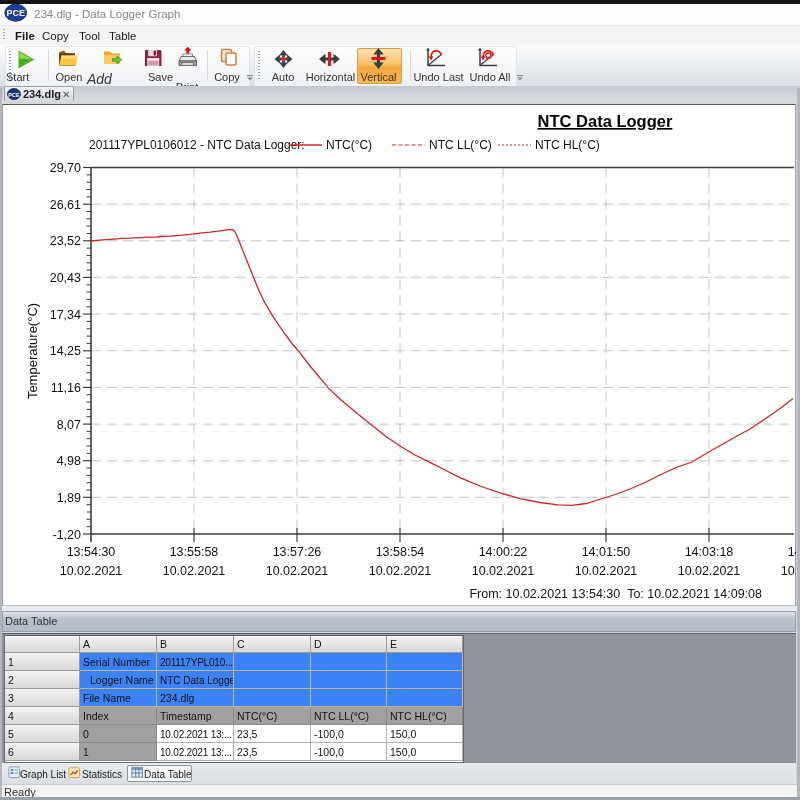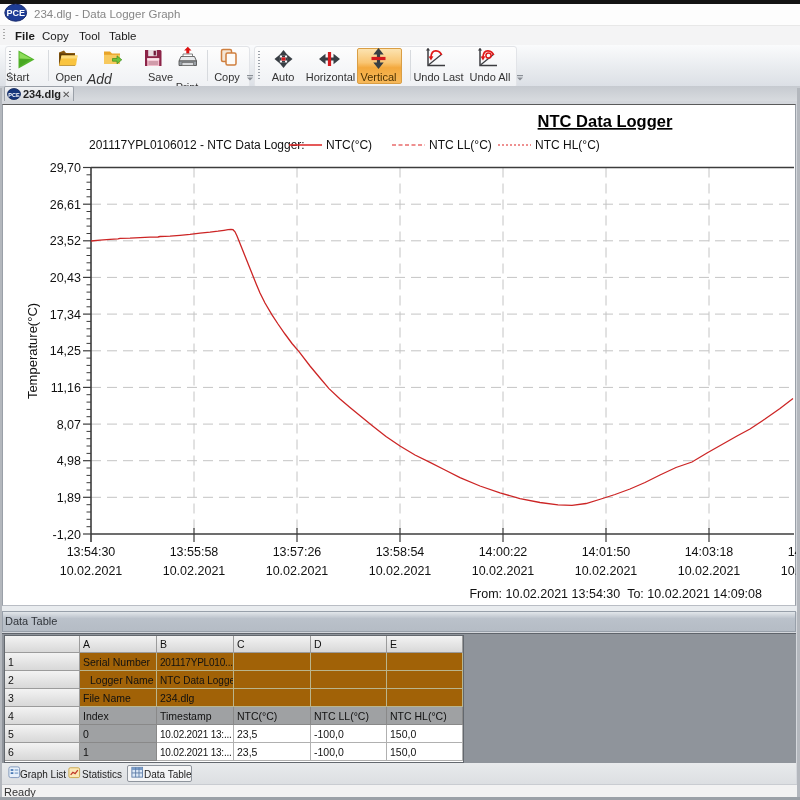--- a/index.html
+++ b/index.html
@@ -3,21 +3,21 @@
 <meta charset="utf-8">
 <style>
   html,body{margin:0;padding:0;width:800px;height:800px;overflow:hidden;
     font-family:"Liberation Sans",sans-serif;background:#d4d7dc;}
   .abs{position:absolute;}
   #root{position:relative;width:800px;height:800px;}
 
   .cell{position:absolute;box-sizing:border-box;overflow:hidden;white-space:nowrap;
         padding-left:3px;font-size:10.5px;color:#111;}
   .cell.hd{background:linear-gradient(#f3f3f3,#d8d8d8);border-right:1px solid #9b9b9b;border-bottom:1px solid #9b9b9b;}
-  .cell.yl{background:#a16207;border-right:1px solid #bab58c;border-bottom:1px solid #bab58c;}
+  .cell.yl{background:#3b82f6;border-right:1px solid #bab58c;border-bottom:1px solid #bab58c;}
   .cell.g4{background:#9fa1a3;border-right:1px solid #898989;border-bottom:1px solid #898989;}
   .cell.wh{background:#ffffff;border-right:1px solid #b0b0b0;border-bottom:1px solid #b0b0b0;}
 </style>
 </head>
 <body>
 <div id="root">
 
   <div class="abs" style="left:0;top:0;width:800px;height:4px;background:#141414;"></div>
 
   <div class="abs" style="left:0;top:4px;width:800px;height:21px;background:#fdfdfd;"></div>

